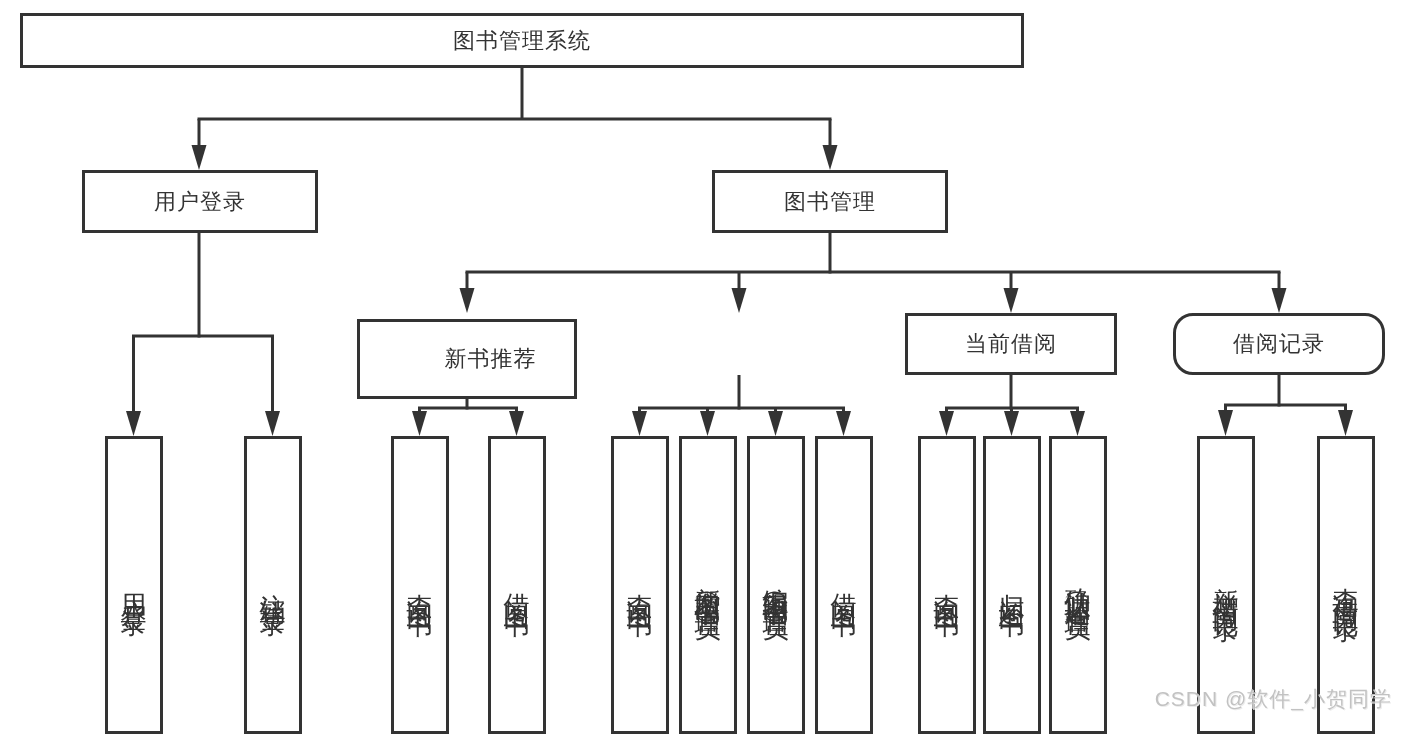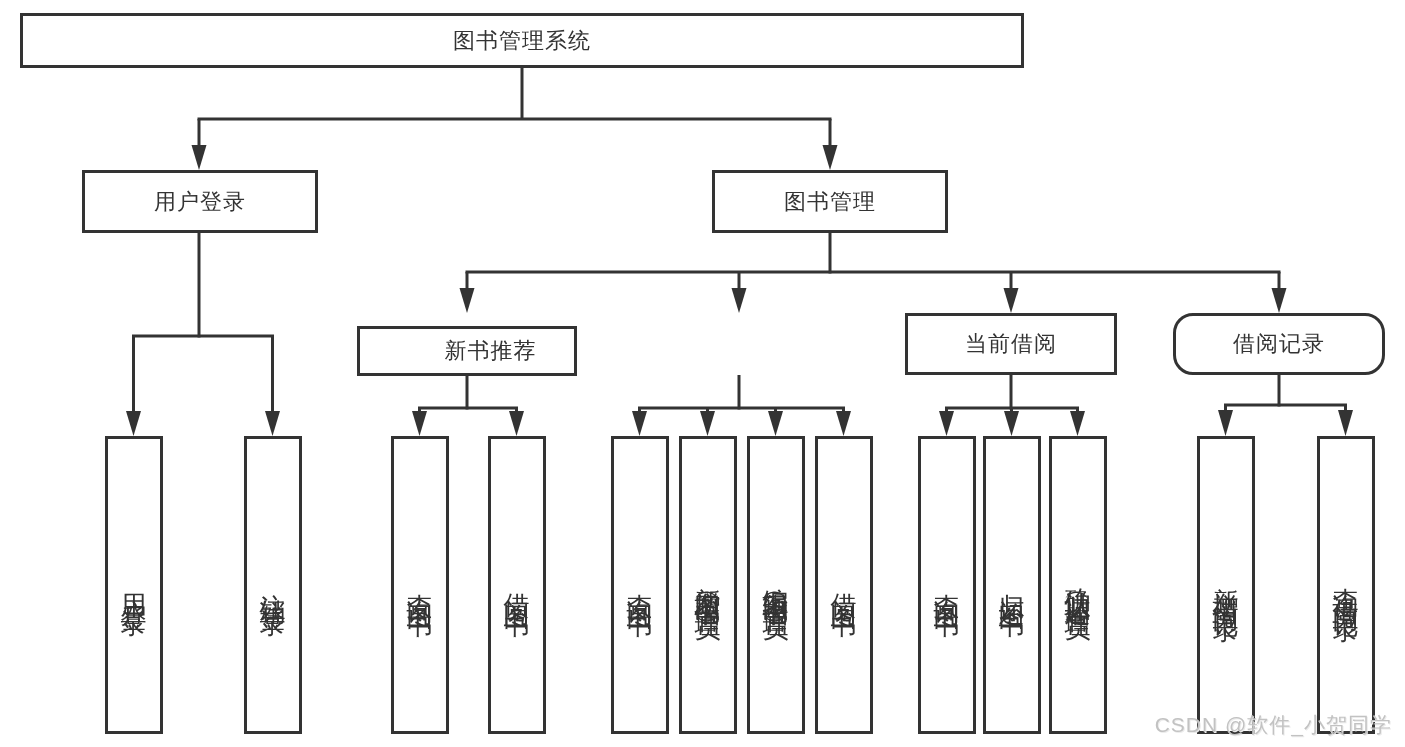--- a/index.html
+++ b/index.html
@@ -50,21 +50,21 @@
     height: 298px;
     top: 436px;
     writing-mode: vertical-rl;
     text-orientation: mixed;
     font-size: 26px;
     letter-spacing: 6px;
     line-height: 1;
   }
   .watermark {
     position: absolute;
-    top: 711px;
+    top: 685px;
     right: 13px;
     z-index: 2;
     font-size: 21px;
     color: #c2c2c2;
     text-shadow: 1px 1px 0 #ececec;
     letter-spacing: 1px;
     white-space: nowrap;
   }
 </style>
 </head>
@@ -158,21 +158,21 @@
     <span>图书管理系统</span>
   </div>
 
   <div class="node" style="left:82px; top:170px; width:236px; height:63px;">
     <span>用户登录</span>
   </div>
   <div class="node" style="left:712px; top:170px; width:236px; height:63px;">
     <span>图书管理</span>
   </div>
 
-  <div class="node" style="left:357px; top:326px; width:220px; height:50px;padding-left:47px;">
+  <div class="node" style="left:357px; top:319px; width:220px; height:80px;padding-left:47px;">
     <span>新书推荐</span>
   </div>
   <div class="node" style="left:905px; top:313px; width:212px; height:62px;">
     <span>当前借阅</span>
   </div>
   <div class="node" style="left:1173px; top:313px; width:212px; height:62px;border-radius:20px;">
     <span>借阅记录</span>
   </div>
 
   <div class="leaf" style="left:105px;">

